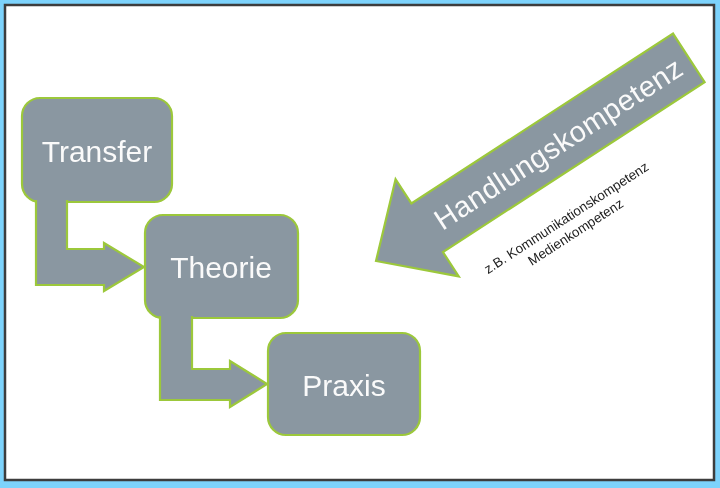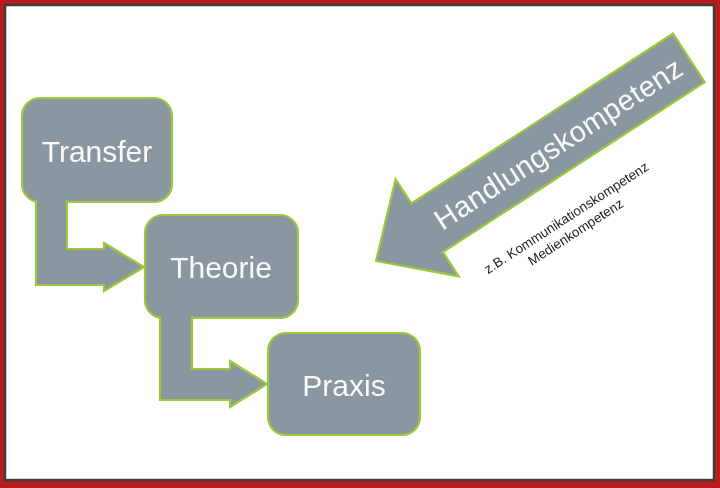--- a/index.html
+++ b/index.html
@@ -1,19 +1,19 @@
 <!DOCTYPE html>
 <html><head>
 <meta charset="utf-8">
 <style>
   html,body{margin:0;padding:0;background:#ffffff;}
   .stage{
     position:relative;
     width:720px;height:488px;
-    background:#b91c1c;
+    background:#7dd3fc;
     font-family:"Liberation Sans", sans-serif;
     overflow:hidden;
     text-decoration:underline;
   }
   svg{display:block;}
   .box-label{font-size:30px;}
   .arrow-label{font-size:29px;letter-spacing:0.5px;}
   .annotation{font-size:13.5px;}
 </style>
 </head>

